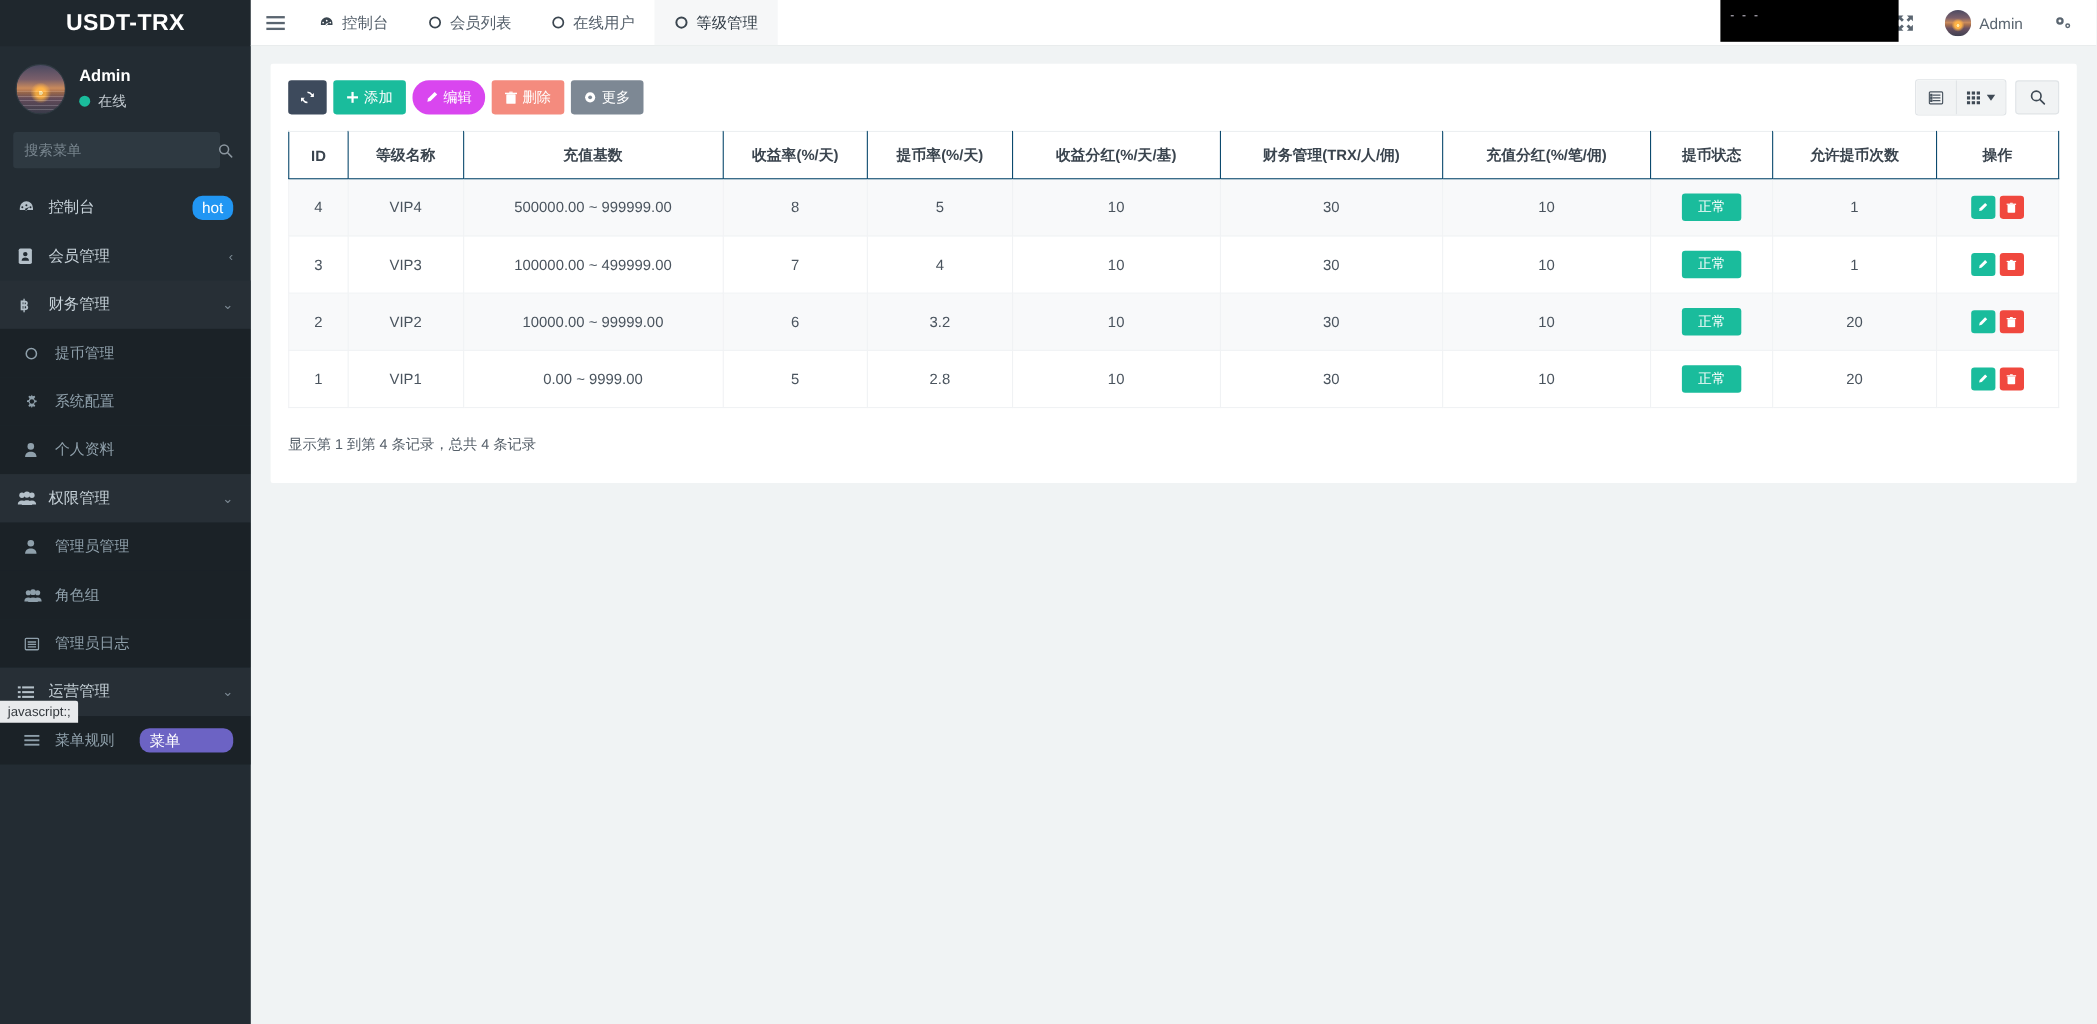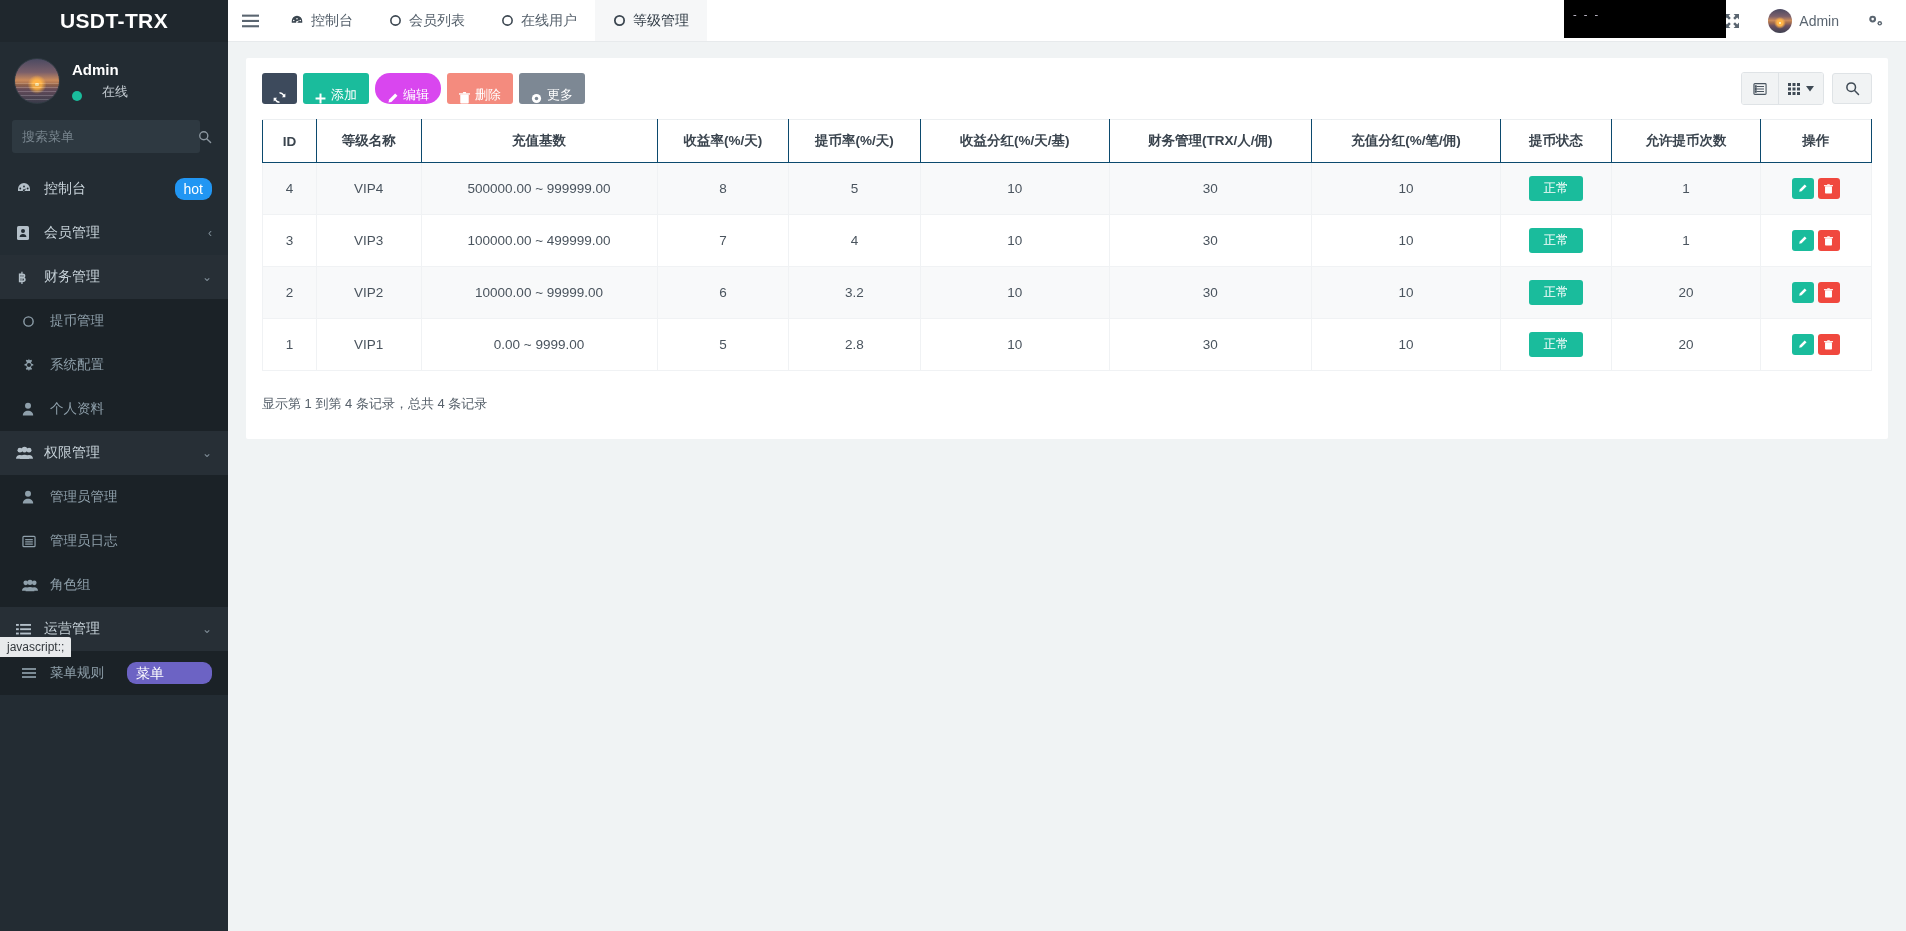--- a/index.html
+++ b/index.html
@@ -35,21 +35,21 @@
       linear-gradient(#4b4a62 0%, #7a5f6a 30%, #c98a5c 48%, #a9714f 56%, #6b5161 70%, #3e4050 100%);
     border: 1px solid #2f3a42;
     overflow: hidden; position: relative; flex: none;
   }
   .avatar::after{
     content:""; position:absolute; left:0; right:0; top:55%; height:45%;
     background: repeating-linear-gradient(to bottom, rgba(255,255,255,.16) 0 1px, rgba(0,0,0,.08) 1px 4px);
   }
   .user-meta { display: flex; flex-direction: column; gap: 5px; }
   .user-name { color: #ffffff; font-size: 15px; font-weight: bold; }
-  .user-status { display: flex; align-items: flex-end; gap: 20px; color: #c4ccd2; font-size: 13px; }
+  .user-status { display: flex; align-items: center; gap: 7px; color: #c4ccd2; font-size: 13px; }
   .dot-online { width: 10px; height: 10px; border-radius: 50%; background: #1abc9c; display: inline-block; }
 
   .search-wrap { padding: 6px 28px 14px 12px; }
   .search-box {
     height: 33px; background: #2e3941; border-radius: 3px;
     display: flex; align-items: center; padding: 0 10px;
   }
   .search-box input {
     flex: 1; background: transparent; border: none; outline: none;
     color: #d5dadf; font-size: 13px; font-family: inherit;
@@ -119,21 +119,21 @@
   .redacted .dashes {
     position: absolute; left: 9px; top: 8px; font-size: 11px; color: #cfc9d8; letter-spacing: 2px;
   }
 
   
   .content { flex: 1; padding: 16px 18px; overflow: hidden; }
   .panel { background: #ffffff; border-radius: 2px; padding: 14px 16px 26px 16px; }
 
   .toolbar { display: flex; align-items: center; margin-bottom: 14px; }
   .btn {
-    display: inline-flex; align-items: flex-end; gap: 5px;
+    display: inline-flex; align-items: center; gap: 5px;
     height: 31px; padding: 0 12px; border: none; border-radius: 3px;
     font-size: 13px; color: #ffffff; cursor: pointer; font-family: Liberation Serif, serif;
     margin-right: 6px; white-space: nowrap;
   }
   .btn.refresh { background: #3d4a5c; padding: 0 11px; }
   .btn.add { background: #1abc9c; }
   .btn.edit { background: #d946ef; border-radius: 15px; }
   .btn.del { background: #f48b7e; }
   .btn.more { background: #7d8894; }
 
@@ -300,40 +300,40 @@
         <span class="ico">
           <svg width="12" height="14" viewBox="0 0 12 14" fill="currentColor">
               <circle cx="6" cy="3.8" r="3"></circle>
               <path d="M0.8 13.4c0-3 2.3-4.7 5.2-4.7s5.2 1.7 5.2 4.7z"></path>
             </svg>
         </span>
         <span class="lbl">管理员管理</span>
       </div>
       <div class="mi sub">
         <span class="ico">
-          <svg width="14" height="13" viewBox="0 0 15 14" fill="none" stroke="currentColor" stroke-width="1.3">
-              <rect x="1" y="1.4" width="13" height="11.2" rx="1"></rect>
-              <line x1="3.4" y1="5" x2="11.6" y2="5"></line>
-              <line x1="3.4" y1="7.4" x2="11.6" y2="7.4"></line>
-              <line x1="3.4" y1="9.8" x2="11.6" y2="9.8"></line>
-            </svg>
-        </span>
-        <span class="lbl">管理员日志</span>
-      </div>
-      <div class="mi sub">
-        <span class="ico">
           <svg width="16" height="13" viewBox="0 0 18 14" fill="currentColor">
               <circle cx="4.2" cy="4" r="2.6"></circle>
               <circle cx="13.8" cy="4" r="2.6"></circle>
               <circle cx="9" cy="3.4" r="3"></circle>
               <path d="M0 13c0-2.4 1.7-4 4.2-4s4.2 1.6 4.2 4zM9.6 13c0-2.4 1.7-4 4.2-4S18 10.6 18 13z"></path>
               <path d="M4 13.4c0-2.8 2.1-4.6 5-4.6s5 1.8 5 4.6z"></path>
             </svg>
         </span>
         <span class="lbl">角色组</span>
+      </div>
+      <div class="mi sub">
+        <span class="ico">
+          <svg width="14" height="13" viewBox="0 0 15 14" fill="none" stroke="currentColor" stroke-width="1.3">
+              <rect x="1" y="1.4" width="13" height="11.2" rx="1"></rect>
+              <line x1="3.4" y1="5" x2="11.6" y2="5"></line>
+              <line x1="3.4" y1="7.4" x2="11.6" y2="7.4"></line>
+              <line x1="3.4" y1="9.8" x2="11.6" y2="9.8"></line>
+            </svg>
+        </span>
+        <span class="lbl">管理员日志</span>
       </div>
 
       <div class="mi parent open">
         <span class="ico">
           <svg width="15" height="13" viewBox="0 0 16 13" fill="currentColor">
               <rect x="0" y="0.6" width="3" height="2"></rect>
               <rect x="4.4" y="0.6" width="11.6" height="2"></rect>
               <rect x="0" y="5.2" width="3" height="2"></rect>
               <rect x="4.4" y="5.2" width="11.6" height="2"></rect>
               <rect x="0" y="9.8" width="3" height="2"></rect>

